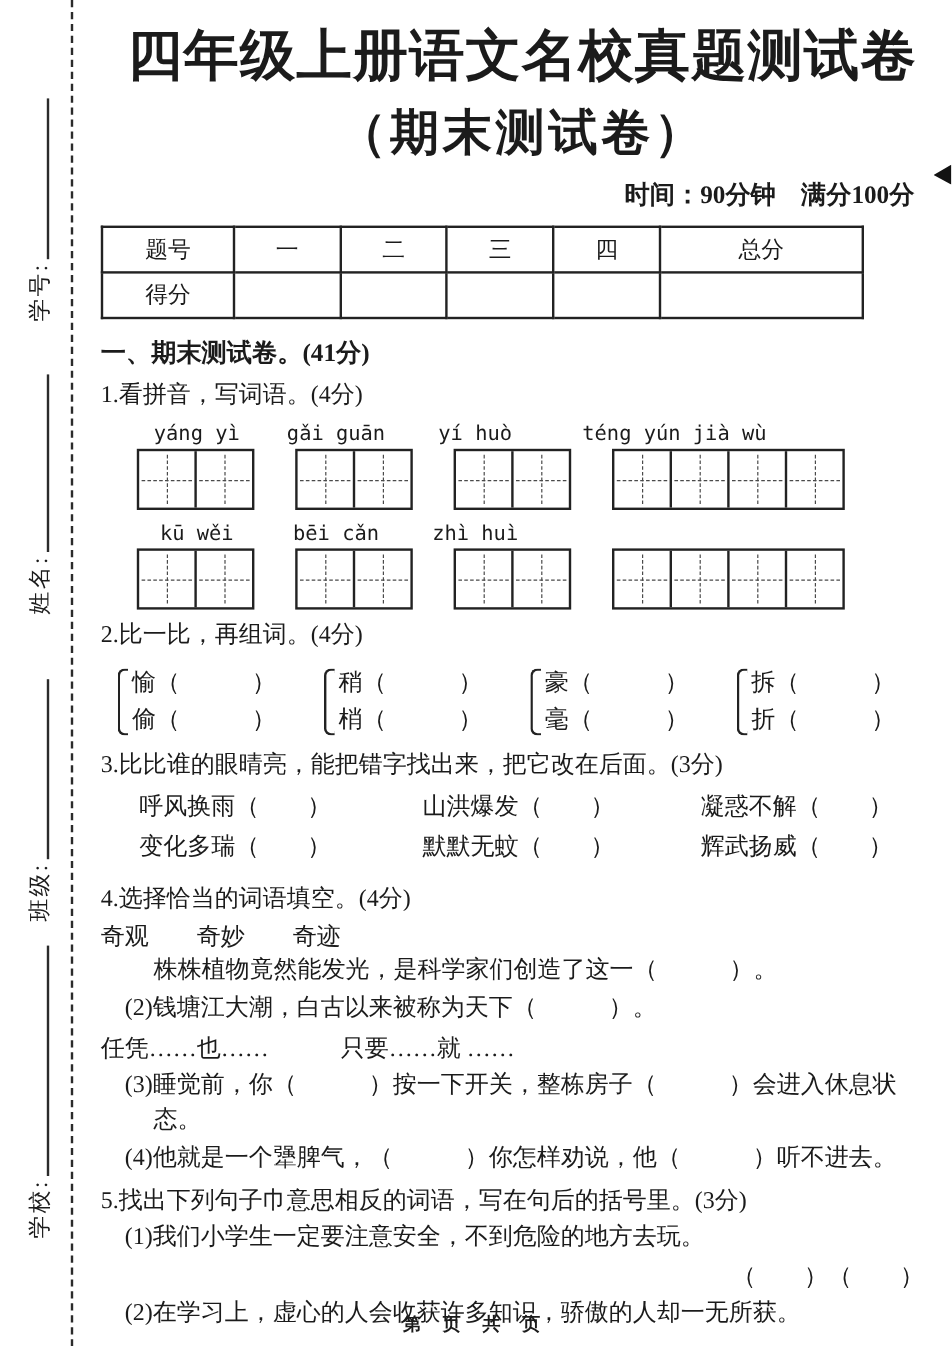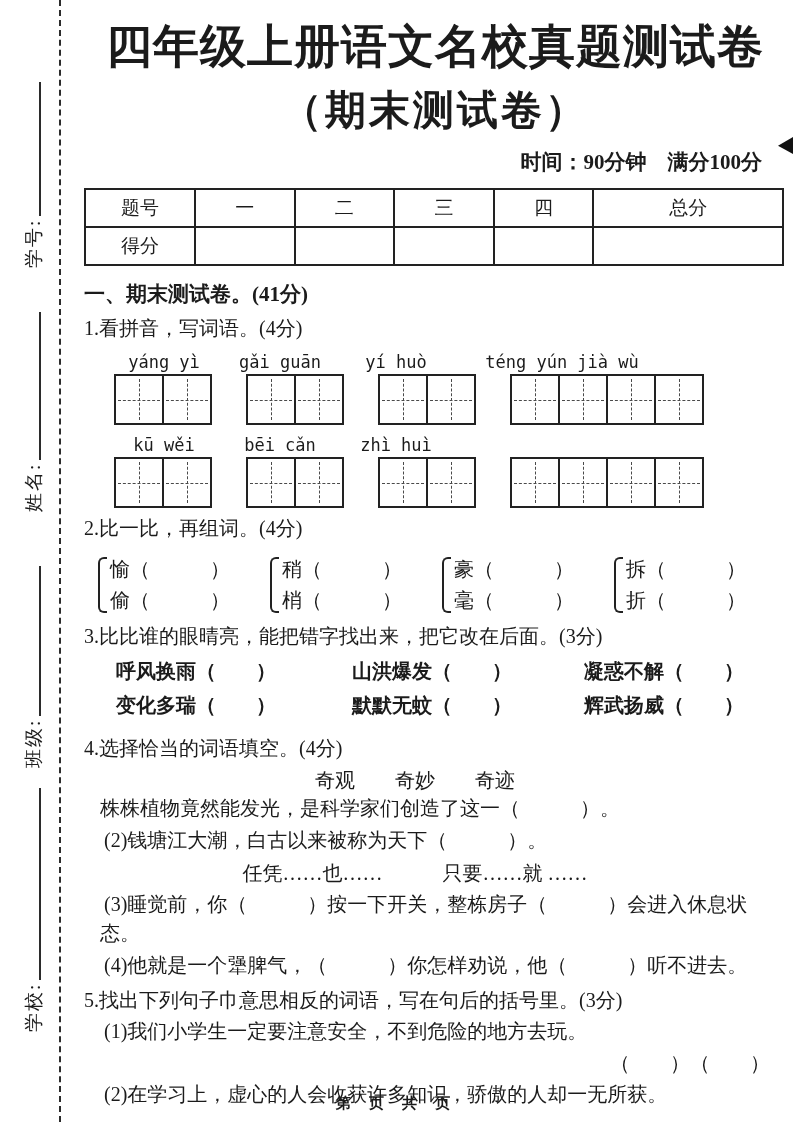--- a/index.html
+++ b/index.html
@@ -20,21 +20,21 @@
   .corner-mark { position:absolute; right:0; top:137px; width:15px; height:17px;
     background:#121212; clip-path:polygon(100% 0,100% 100%,0 52%); }
 
   .main { position:absolute; left:84px; top:0; width:702px; }
   .title { margin-top:16px; text-align:center; font-size:46px; font-weight:900;
     font-family:"Liberation Sans","DejaVu Sans",sans-serif; letter-spacing:1px; white-space:nowrap; }
   .subtitle { margin-top:5px; text-align:center; font-size:41px; font-weight:700;
     font-family:"Liberation Sans","DejaVu Sans",sans-serif; letter-spacing:3px; }
   .meta { margin:10px 24px 0 0; text-align:right; font-size:21px; font-weight:700; }
 
-  table.score-table { border-collapse:collapse; width:700px; margin-top:12px; }
+  table.score-table { border-collapse:collapse; width:636px; margin-top:12px; }
   table.score-table td { border:2px solid #222; height:36px; text-align:center;
     font-size:19px; padding:0; }
   table.score-table td.first { width:108px; }
 
   .sec-heading { margin-top:14px; font-size:21px; font-weight:700; }
   .q-label { margin-top:7px; font-size:20px; }
 
   .pinyin-row { display:flex; gap:16px; margin:10px 0 2px 30px;
     font-family:"DejaVu Sans Mono","Liberation Mono",monospace; font-size:17px; }
   .py { width:100px; text-align:center; white-space:nowrap; }
@@ -49,25 +49,25 @@
     height:0; border-top:1.6px dashed #4a4a4a; }
 
   .pair-row { display:flex; margin:12px 0 0 14px; }
   .pair { display:flex; width:172px; }
   .bracket { width:7px; margin:3px 3px 3px 0; border:2px solid #222; border-right:none;
     border-radius:6px 0 0 6px; }
   .pair-col { display:flex; flex-direction:column; justify-content:space-between;
     font-size:20px; line-height:31px; }
 
   .q3-grid { display:grid; grid-template-columns:236px 232px auto; row-gap:7px;
-    margin:8px 0 16px 32px; font-size:20px;font-weight:bold; }
+    margin:8px 0 16px 32px; font-size:20px; }
 
   .para { font-size:20px; line-height:29px; margin-left:20px; margin-top:3px; }
-  .para.indent { margin-left:16px; margin-top:0; }
-  .bank { text-align:center; font-size:20px; margin-top:5px; padding-right:40px; }
+  .para.indent { margin-left:44px; margin-top:0; }
+  .bank { text-align:left; font-size:20px; margin-top:5px; padding-right:40px; }
   .blank-line { text-align:right; font-size:20px; margin:4px 16px 0 0; }
 
   .footer { position:absolute; top:1094px; left:0; width:793px; text-align:center;
     font-size:15px; font-weight:700; letter-spacing:7px;
     font-family:"Liberation Sans","DejaVu Sans",sans-serif; }
 </style>
 </head>
 <body>
 
 <div class="fold-line"></div>

